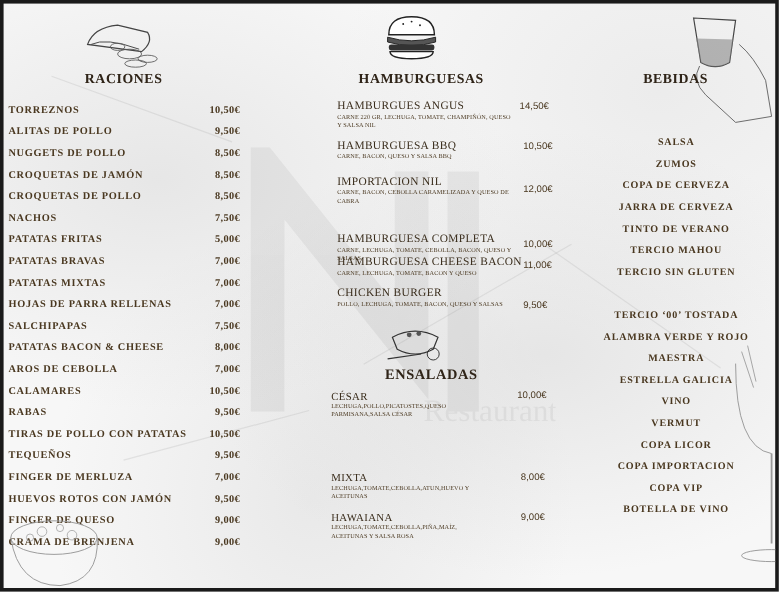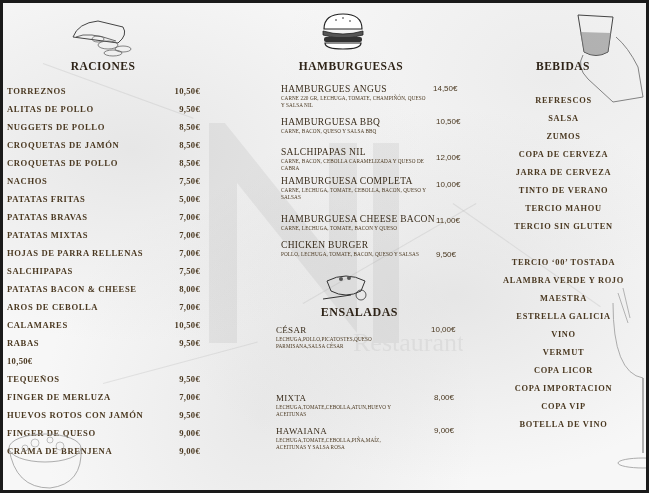--- a/index.html
+++ b/index.html
@@ -125,20 +125,21 @@
       </div>
     <div class="rac-row" style="top:317px">
         <span>CALAMARES</span>
         <span class="price">10,50€</span>
       </div>
     <div class="rac-row" style="top:335px">
         <span>RABAS</span>
         <span class="price">9,50€</span>
       </div>
     <div class="rac-row" style="top:353px">
+        <span>TIRAS DE POLLO CON PATATAS</span>
         <span class="price">10,50€</span>
       </div>
     <div class="rac-row" style="top:371px">
         <span>TEQUEÑOS</span>
         <span class="price">9,50€</span>
       </div>
     <div class="rac-row" style="top:389px">
         <span>FINGER DE MERLUZA</span>
         <span class="price">7,00€</span>
       </div>
@@ -180,25 +181,25 @@
     <div class="burg-name">HAMBURGUES ANGUS</div>
     <div class="burg-desc">CARNE 220 GR, LECHUGA, TOMATE, CHAMPIÑÓN, QUESO Y SALSA NIL</div>
     <div class="burg-price" style="left:152px">14,50€</div>
   </div>
   <div class="burg-item" style="top:114px">
     <div class="burg-name">HAMBURGUESA BBQ</div>
     <div class="burg-desc">CARNE, BACON, QUESO Y SALSA BBQ</div>
     <div class="burg-price">10,50€</div>
   </div>
   <div class="burg-item" style="top:144px">
-    <div class="burg-name">SALCHIPAPAS NIL</div>
+    <div class="burg-name">IMPORTACION NIL</div>
     <div class="burg-desc">CARNE, BACON, CEBOLLA CARAMELIZADA Y QUESO DE CABRA</div>
     <div class="burg-price" style="top:6px">12,00€</div>
   </div>
-  <div class="burg-item" style="top:173px">
+  <div class="burg-item" style="top:192px">
     <div class="burg-name">HAMBURGUESA COMPLETA</div>
     <div class="burg-desc">CARNE, LECHUGA, TOMATE, CEBOLLA, BACON, QUESO Y SALSAS</div>
     <div class="burg-price" style="top:4px">10,00€</div>
   </div>
   <div class="burg-item" style="top:211px">
     <div class="burg-name">HAMBURGUESA CHEESE BACON</div>
     <div class="burg-desc" style="width:160px">CARNE, LECHUGA, TOMATE, BACON Y QUESO</div>
     <div class="burg-price" style="top:2px">11,00€</div>
   </div>
   <div class="burg-item" style="top:237px">
@@ -232,21 +233,20 @@
     <div class="burg-price" style="left:158px">9,00€</div>
   </div>
 
   <svg class="icon" style="left:565px;top:4px;width:82px;height:100px;" viewBox="0 0 82 100">
     <path d="M10 8 L45 10 L40 45 Q28 52 16 45 Z" fill="none" stroke="#444" stroke-width="1"></path>
     <path d="M12 25 L43 26 L40 45 Q28 52 16 45 Z" fill="#888" opacity="0.6"></path>
     <path d="M15 48 Q8 60 20 72 L45 95 L75 90 L70 60 Q60 40 48 30" fill="none" stroke="#666" stroke-width="0.8"></path>
   </svg>
   <div class="section-title" style="position:absolute;left:510px;width:100px;top:57px;">BEBIDAS</div>
 
-  <div class="beb-item" style="top:93px">REFRESCOS</div>
   <div class="beb-item" style="top:111px">SALSA</div>
   <div class="beb-item" style="top:129px">ZUMOS</div>
   <div class="beb-item" style="top:147px">COPA DE CERVEZA</div>
   <div class="beb-item" style="top:165px">JARRA DE CERVEZA</div>
   <div class="beb-item" style="top:183px">TINTO DE VERANO</div>
   <div class="beb-item" style="top:201px">TERCIO MAHOU</div>
   <div class="beb-item" style="top:219px">TERCIO SIN GLUTEN</div>
   <div class="beb-item" style="top:255px">TERCIO ‘00’ TOSTADA</div>
   <div class="beb-item" style="top:273px">ALAMBRA VERDE Y ROJO</div>
   <div class="beb-item" style="top:291px">MAESTRA</div>

